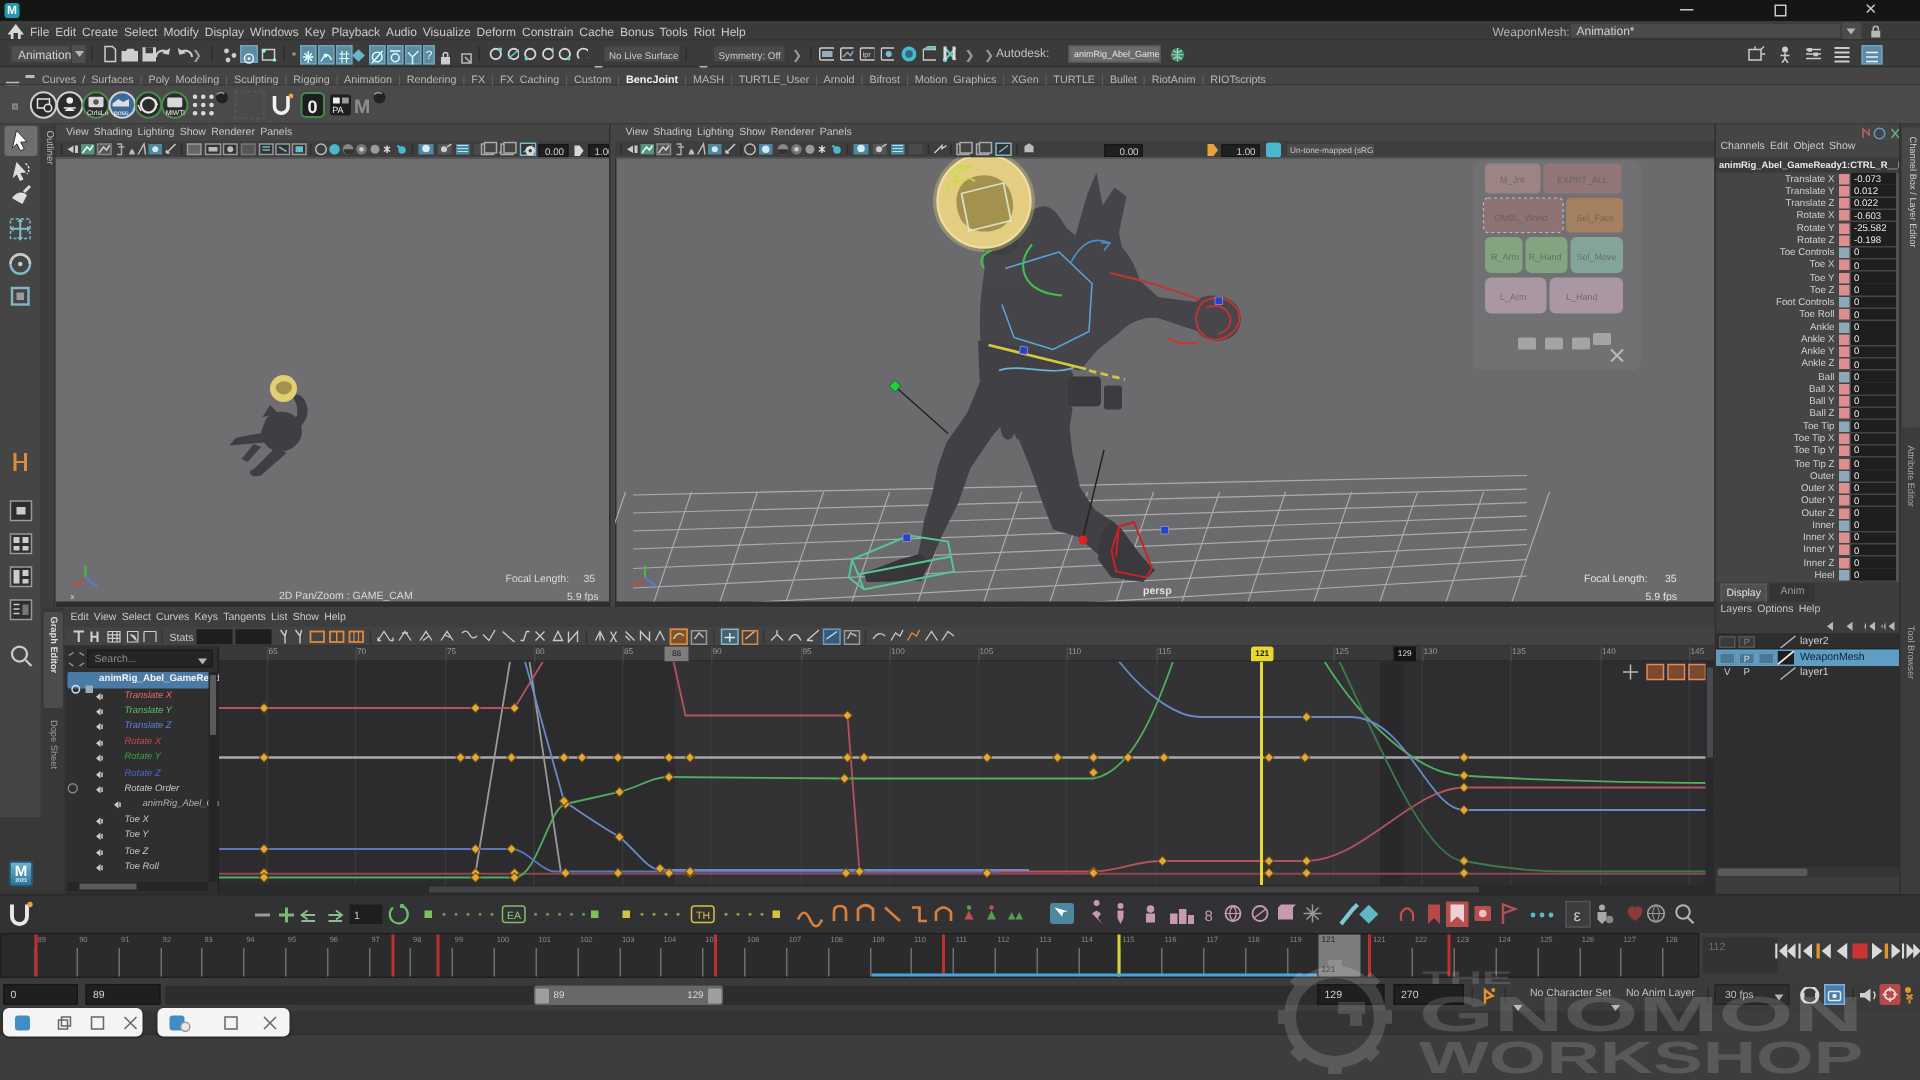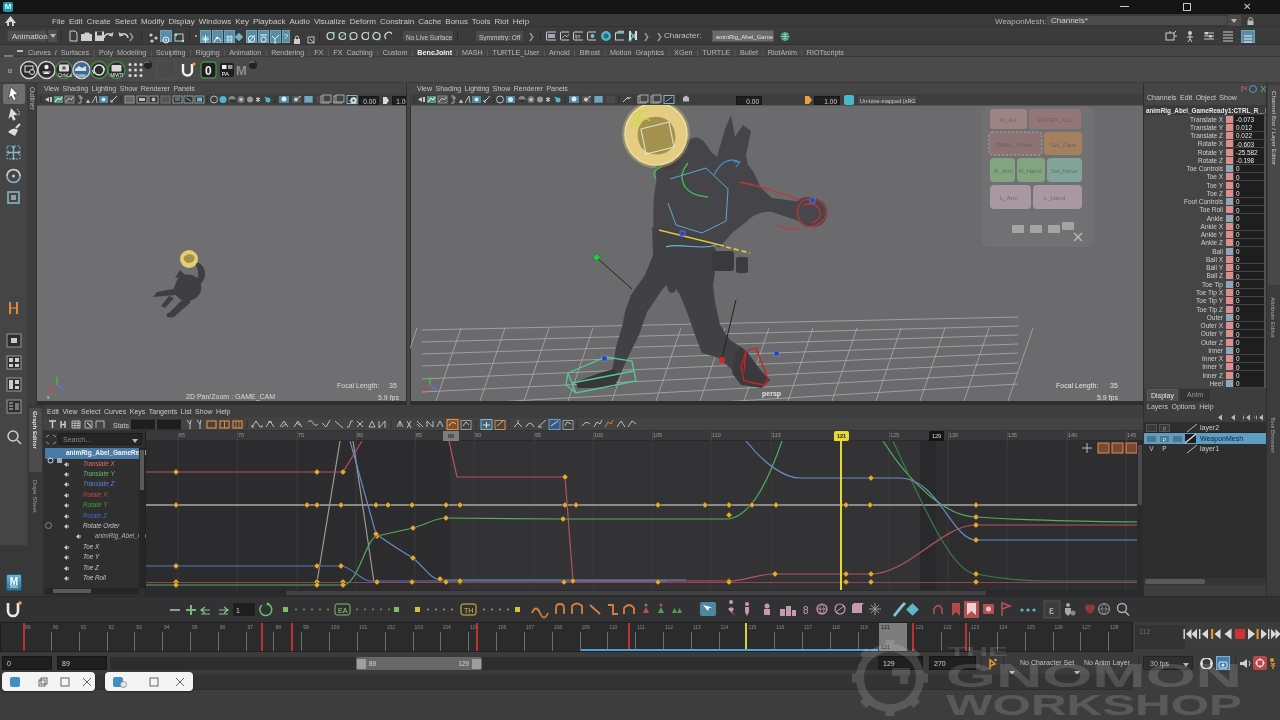--- a/index.html
+++ b/index.html
@@ -17,23 +17,23 @@
 <div class="abs" style="left:0;top:0;width:1280px;height:14px;background:#151515;">
   <div class="abs" style="left:3px;top:2px;width:10px;height:10px;background:#1e9ab0;border-radius:2px;color:#eaf6f8;font-size:8px;font-weight:bold;text-align:center;line-height:10px;">M</div>
   <div class="abs" style="left:1120px;top:6px;width:9px;height:1px;background:#c9c9c9;"></div>
   <div class="abs" style="left:1183px;top:3px;width:8px;height:8px;border:1px solid #c9c9c9;"></div>
   <div class="abs" style="left:1243px;top:1px;color:#c9c9c9;font-size:10px;line-height:12px;">✕</div>
 </div>
 <div class="abs" style="left:0;top:14px;width:1280px;height:13px;background:#3b3b3b;border-bottom:1px solid #333;">
   <svg class="abs" style="left:5px;top:2px;" width="11" height="10" viewBox="0 0 11 10">
         <path d="M5.5 0 L11 7 L8.8 7 L8.8 10 L7 10 L7 6 L4 6 L4 10 L2.2 10 L2.2 7 L0 7 Z" fill="#d8d8d8"></path>
       </svg>
-  <div class="abs txt" style="left:52px;top:2.5px;font-size:8px;word-spacing:1.5px;">File Edit Create Select Modify Display Windows Key Playback Audio Visualize Deform Constrain Cache Bonus&nbsp;Tools Riot Help</div>
+  <div class="abs txt" style="left:20px;top:2.5px;font-size:8px;word-spacing:1.5px;">File Edit Create Select Modify Display Windows Key Playback Audio Visualize Deform Constrain Cache Bonus&nbsp;Tools Riot Help</div>
   <div class="abs txt" style="left:995px;top:3px;font-size:8px;color:#b4b4b4;">WeaponMesh:</div>
-  <div class="abs fld" style="left:1046px;top:1px;width:182px;height:11px;font-size:8px;padding-left:4px;background:#4b4b4b;border:1px solid #3a3a3a;color:#d0d0d0;">Channels*</div>
+  <div class="abs fld" style="left:1046px;top:1px;width:182px;height:11px;font-size:8px;padding-left:4px;background:#4b4b4b;border:1px solid #3a3a3a;color:#d0d0d0;">Animation*</div>
   <div class="abs" style="left:1228px;top:1px;width:13px;height:11px;background:#4b4b4b;">
         <span class="tri" style="position:absolute;left:3px;top:4px;"></span>
       </div>
   <svg class="abs" style="left:1246px;top:2px;" width="9" height="10">
         <rect x="1.5" y="4.5" width="6" height="4.5" fill="#b8b8b8"></rect>
         <path d="M2.8 4.5 v-1.3 a1.7 1.7 0 0 1 3.4 0 v1.3" fill="none" stroke="#b8b8b8"></path>
       </svg>
 </div>
 <div class="abs" style="left:0;top:27px;width:1280px;height:18px;background:#3b3b3b;border-bottom:1px solid #303030;">
   <div class="abs fld" style="left:7px;top:3px;width:40px;height:12px;background:#4e4e4e;border:1px solid #404040;font-size:8px;padding:1px 0 0 4px;color:#d3d3d3;">Animation</div>
@@ -163,21 +163,21 @@
           <path d="M0.5 3 l3 -2 h7 l-3 2" fill="#6bc" stroke="#ccc" stroke-width="0.5"></path>
         </svg>
     <svg width="11" height="12">
           <path d="M2 2 l7 8 M9 2 l-7 8" stroke="#6cc" stroke-width="1.3"></path>
           <circle cx="2" cy="10" r="1.5" fill="#6cc"></circle>
         </svg>
   </div>
   <div class="abs" style="left:629px;top:4px;width:8px;height:9px;border-left:2.5px solid #ddd;border-right:2.5px solid #ddd;"></div>
   <div class="abs txt" style="left:643px;top:5px;font-size:8px;color:#999;">❯</div>
   <div class="abs txt" style="left:656px;top:5px;font-size:8px;color:#999;">❯</div>
-  <div class="abs txt" style="left:664px;top:4px;font-size:8px;color:#c2c2c2;">Character:</div>
+  <div class="abs txt" style="left:664px;top:4px;font-size:8px;color:#c2c2c2;">Autodesk:</div>
   <div class="abs fld" style="left:712px;top:3px;width:62px;height:12px;background:#6b6b6b;border:1px solid #555;font-size:6px;padding:3px 0 0 3px;color:#e2e2e2;white-space:nowrap;overflow:hidden;">animRig_Abel_GameRea </div>
   <svg class="abs" style="left:779px;top:4px;" width="12" height="11">
         <circle cx="6" cy="5.5" r="4.5" fill="#3a8a6a"></circle>
         <path d="M2 5.5 h8 M6 1 v9 M3 2.5 q3 3 6 0 M3 8.5 q3 -3 6 0" stroke="#9fd4c0" fill="none" stroke-width="0.8"></path>
       </svg>
   <div class="abs" style="left:1165px;top:3px;width:110px;height:13px;display:flex;gap:7px;">
     <svg width="12" height="12">
           <rect x="1" y="3" width="8" height="7" fill="none" stroke="#ccc"></rect>
           <path d="M9 3 l2 -2 M9 6 h3 M5 3 v-2" stroke="#ccc"></path>
         </svg>

